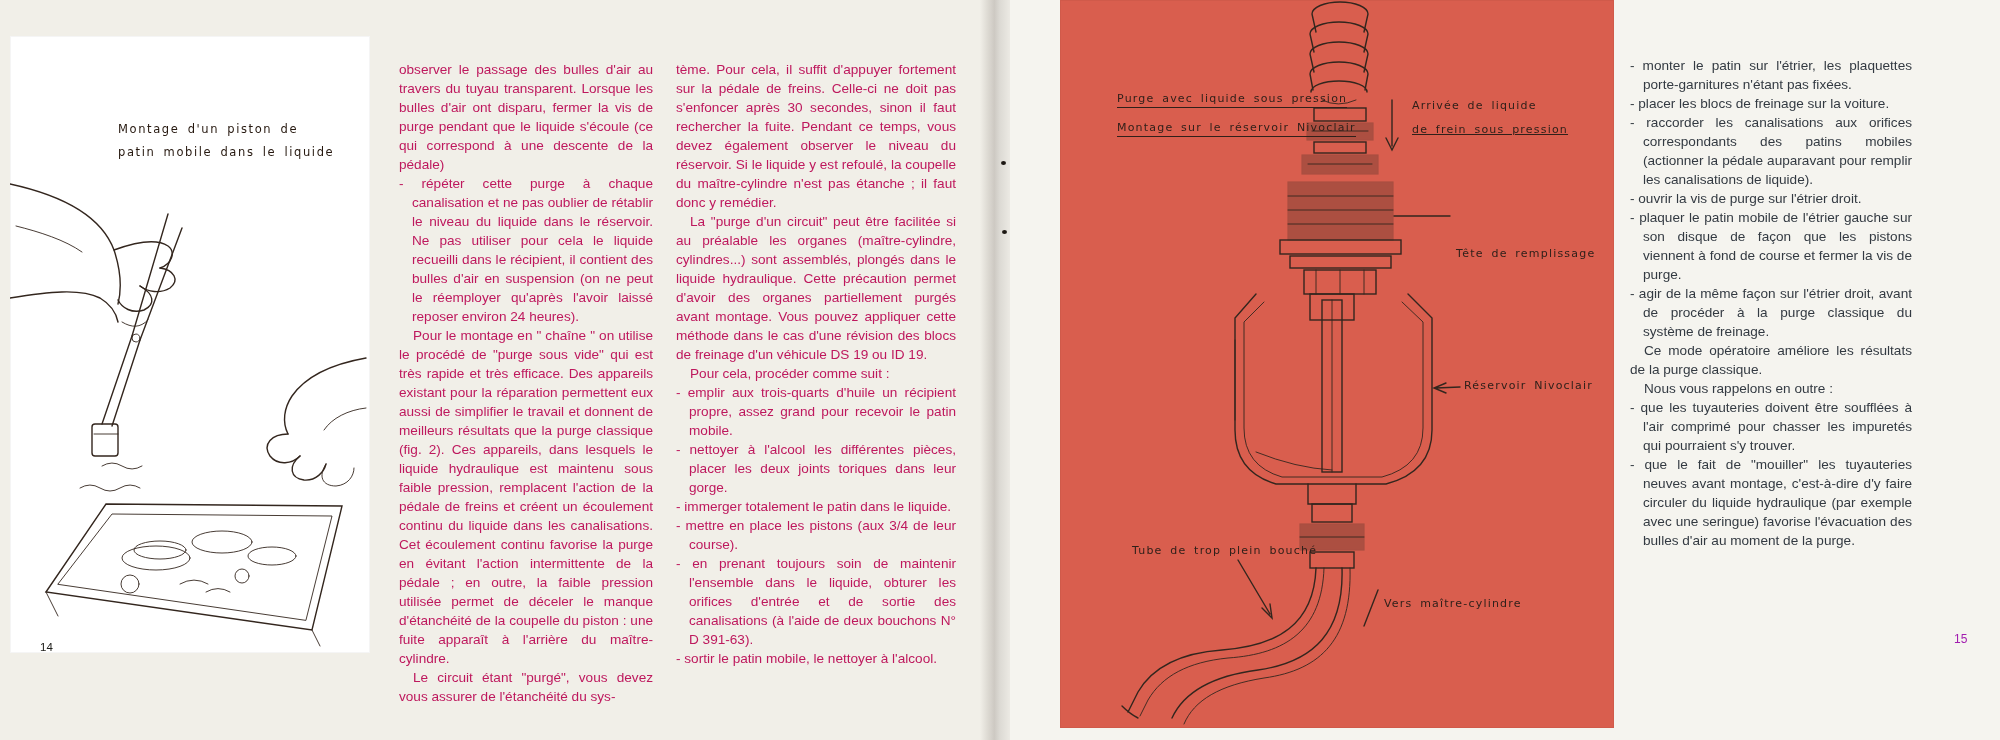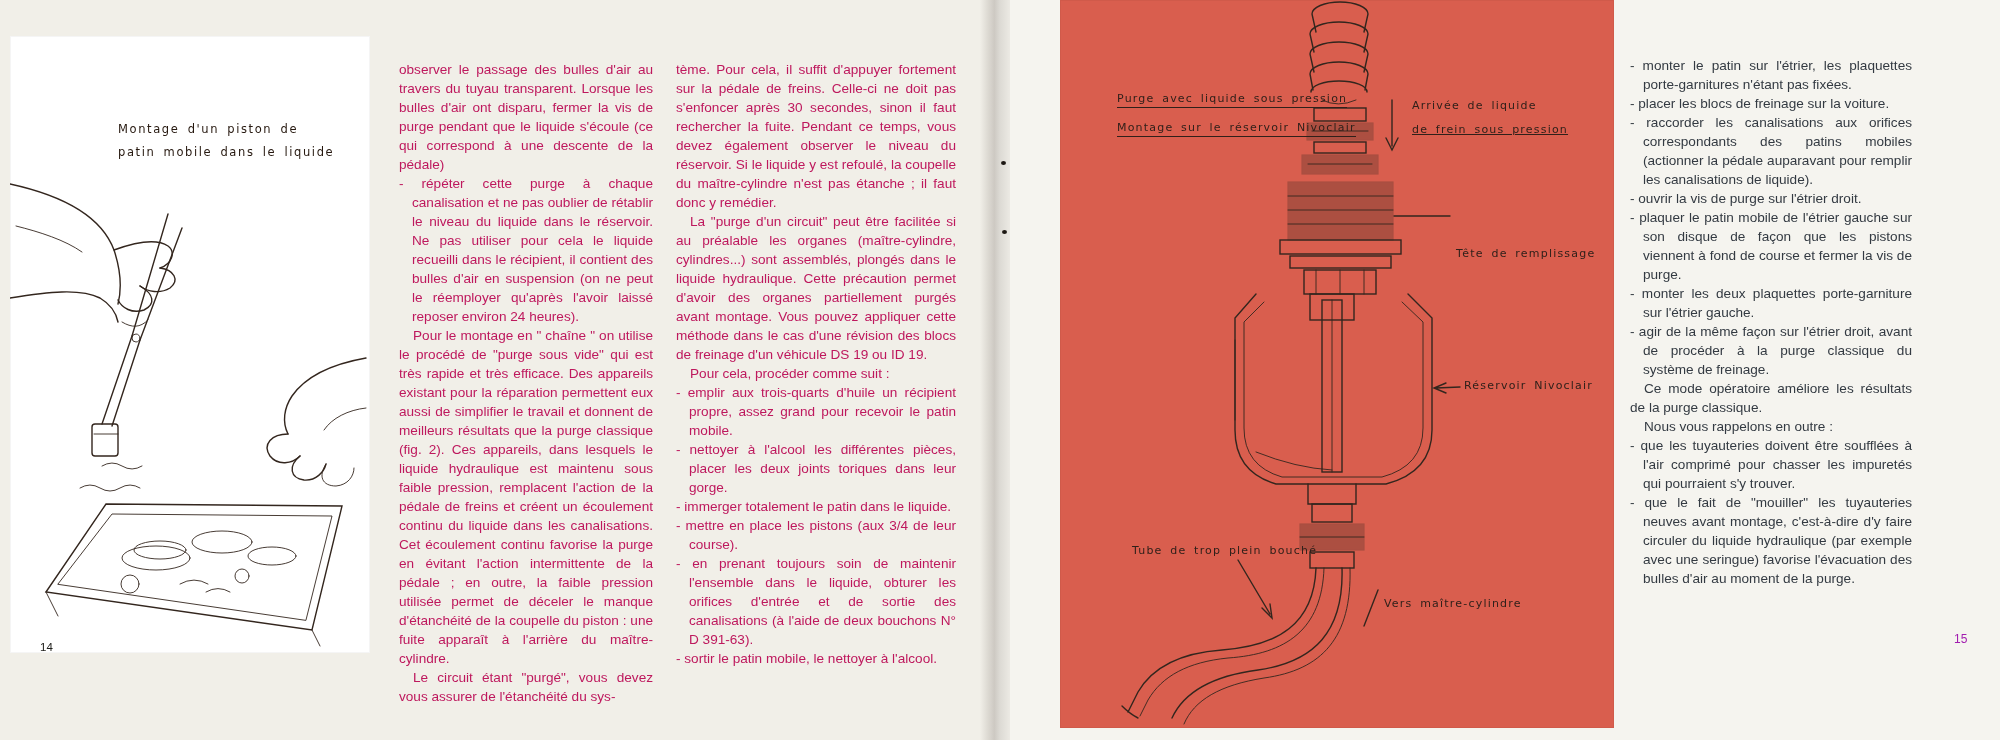--- a/index.html
+++ b/index.html
@@ -197,21 +197,20 @@
     <div class="hand-label" style="left:72px;top:544px;">Tube de trop plein bouché</div>
     <div class="hand-label" style="left:324px;top:597px;">Vers maître-cylindre</div>
   </div>
 
   <div class="col col3">
     <p class="para dash">- monter le patin sur l'étrier, les plaquettes porte-garnitures n'étant pas fixées.</p>
     <p class="para dash">- placer les blocs de freinage sur la voiture.</p>
     <p class="para dash">- raccorder les canalisations aux orifices correspondants des patins mobiles (actionner la pédale auparavant pour remplir les canalisations de liquide).</p>
     <p class="para dash">- ouvrir la vis de purge sur l'étrier droit.</p>
     <p class="para dash">- plaquer le patin mobile de l'étrier gauche sur son disque de façon que les pistons viennent à fond de course et fermer la vis de purge.</p>
-    <p class="para dash">- monter les deux plaquettes porte-garniture sur l'étrier gauche.</p>
     <p class="para dash">- agir de la même façon sur l'étrier droit, avant de procéder à la purge classique du système de freinage.</p>
     <p class="para indent">Ce mode opératoire améliore les résultats de la purge classique.</p>
     <p class="para indent">Nous vous rappelons en outre :</p>
     <p class="para dash">- que les tuyauteries doivent être soufflées à l'air comprimé pour chasser les impuretés qui pourraient s'y trouver.</p>
     <p class="para dash">- que le fait de "mouiller" les tuyauteries neuves avant montage, c'est-à-dire d'y faire circuler du liquide hydraulique (par exemple avec une seringue) favorise l'évacuation des bulles d'air au moment de la purge.</p>
   </div>
 
   <div class="pagenum pagenum-right">15</div>
 </div>
 

